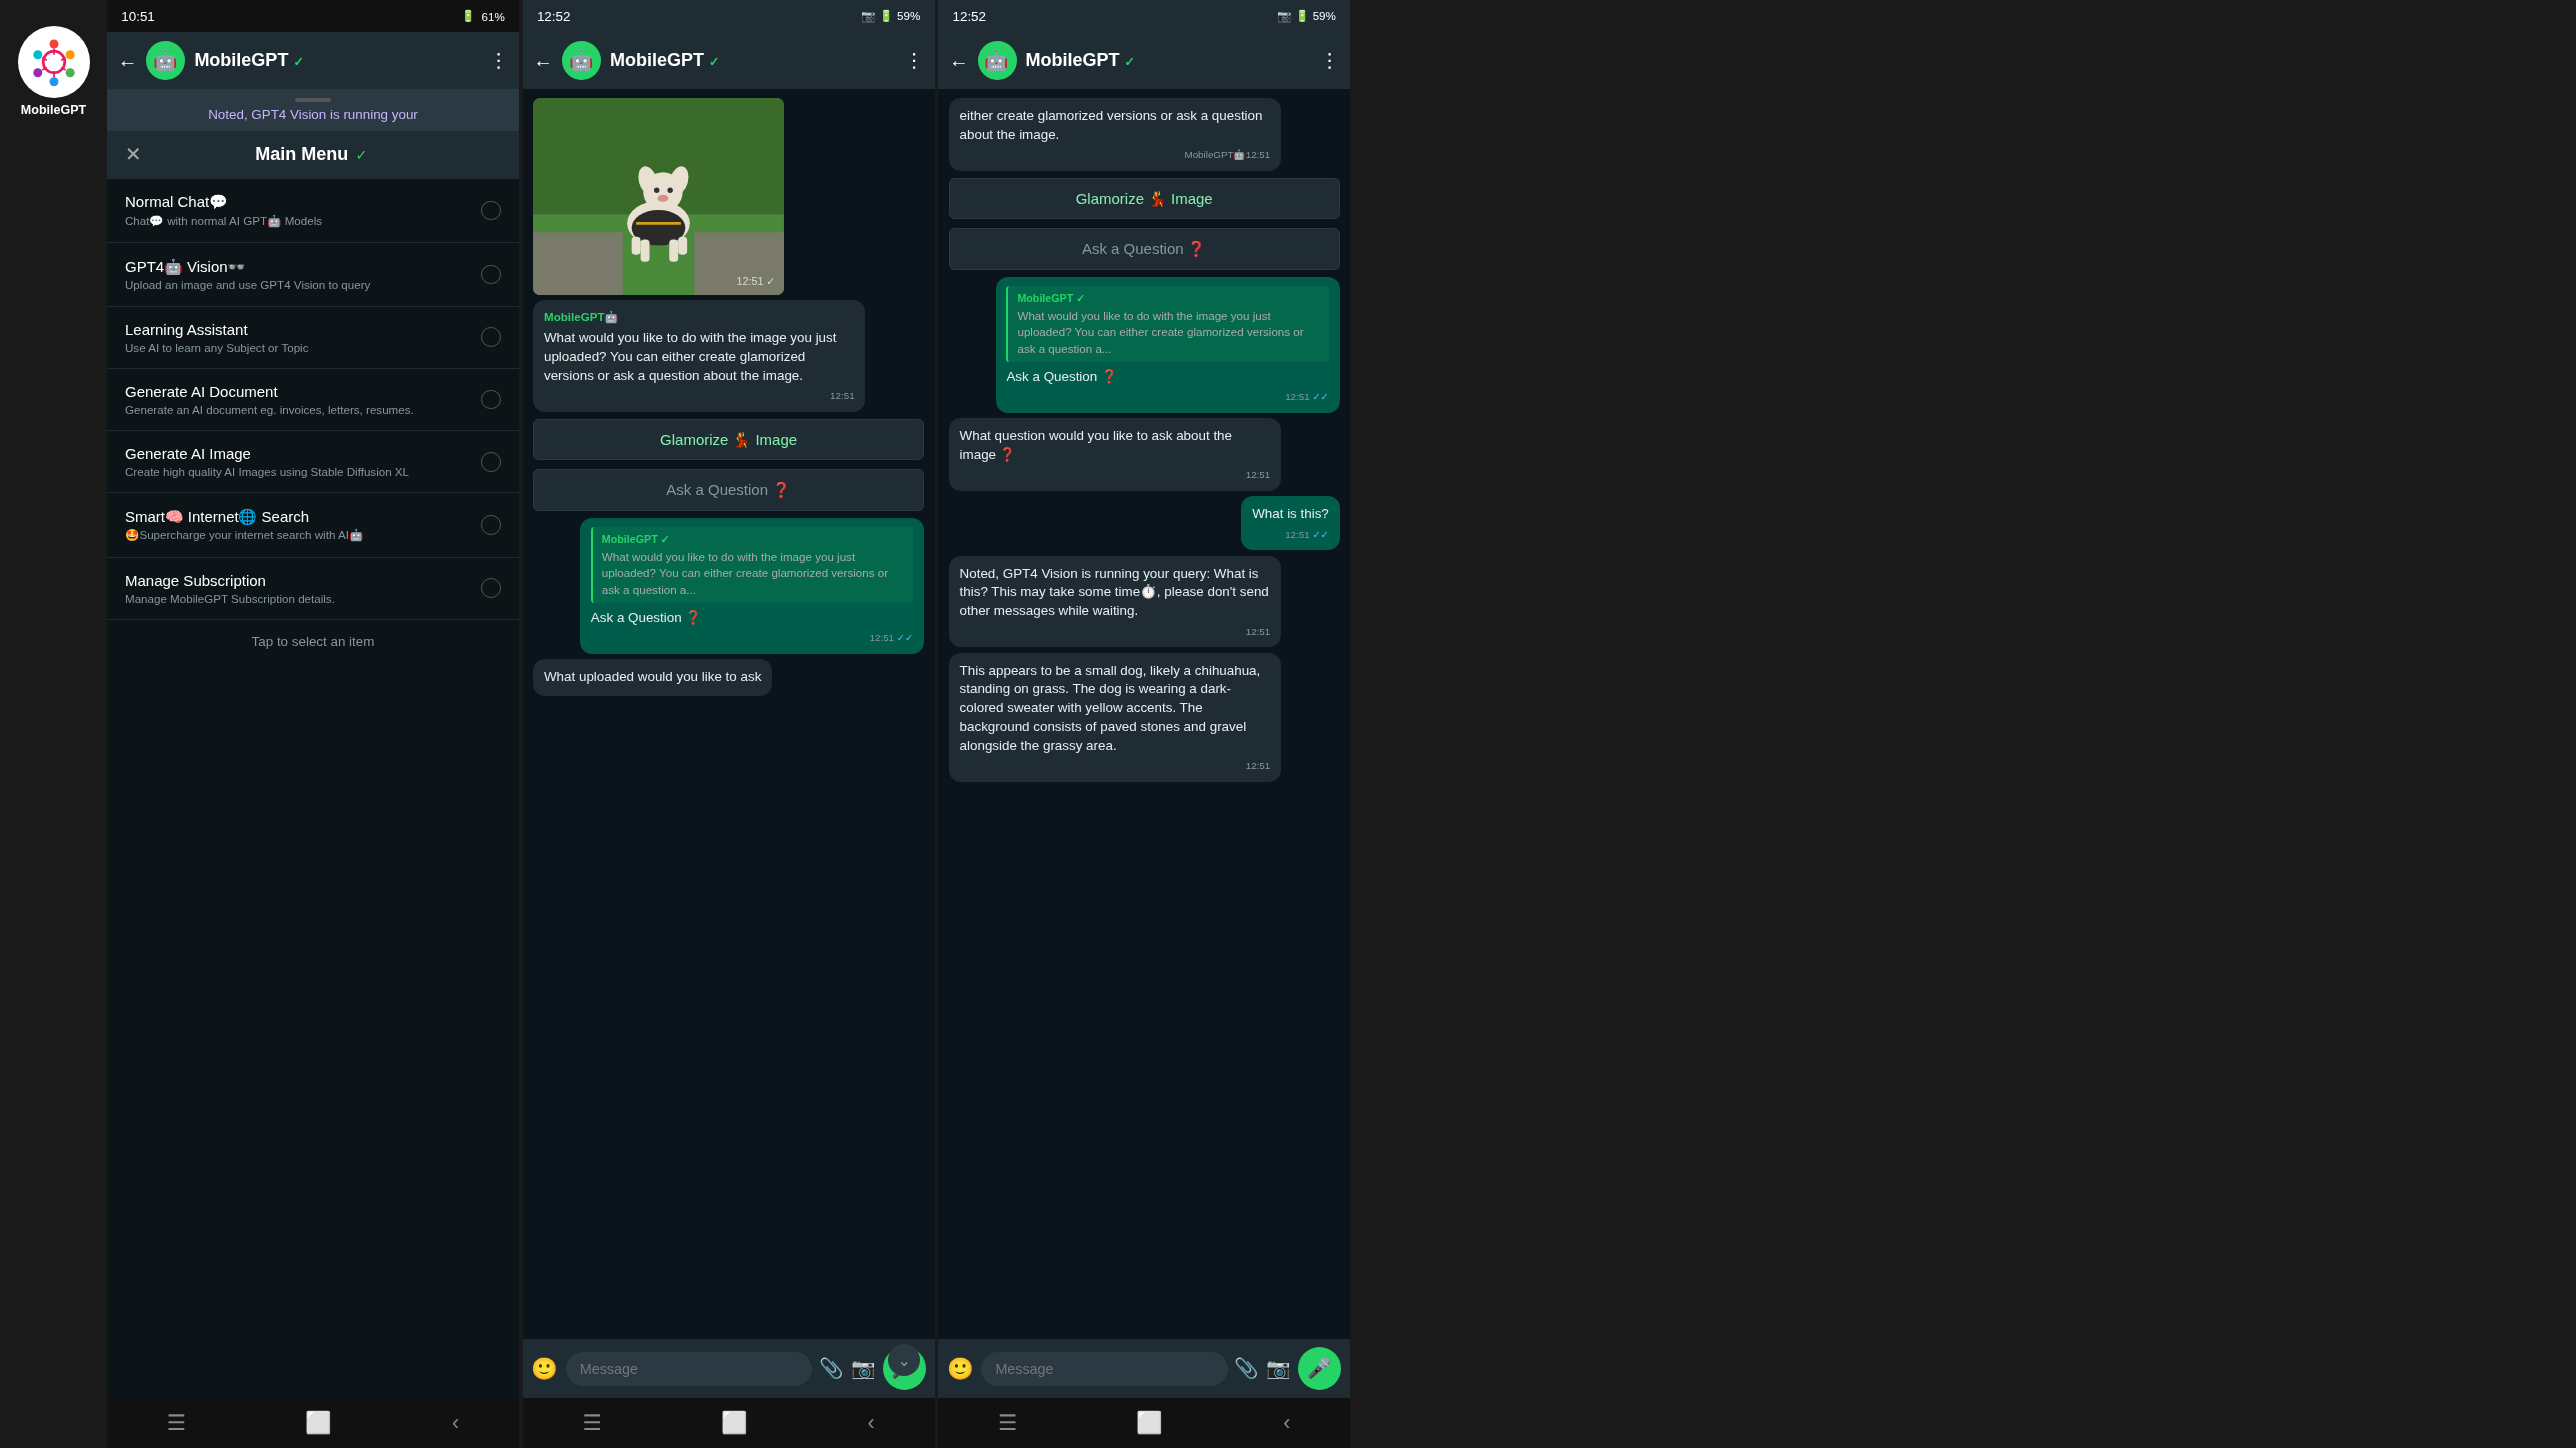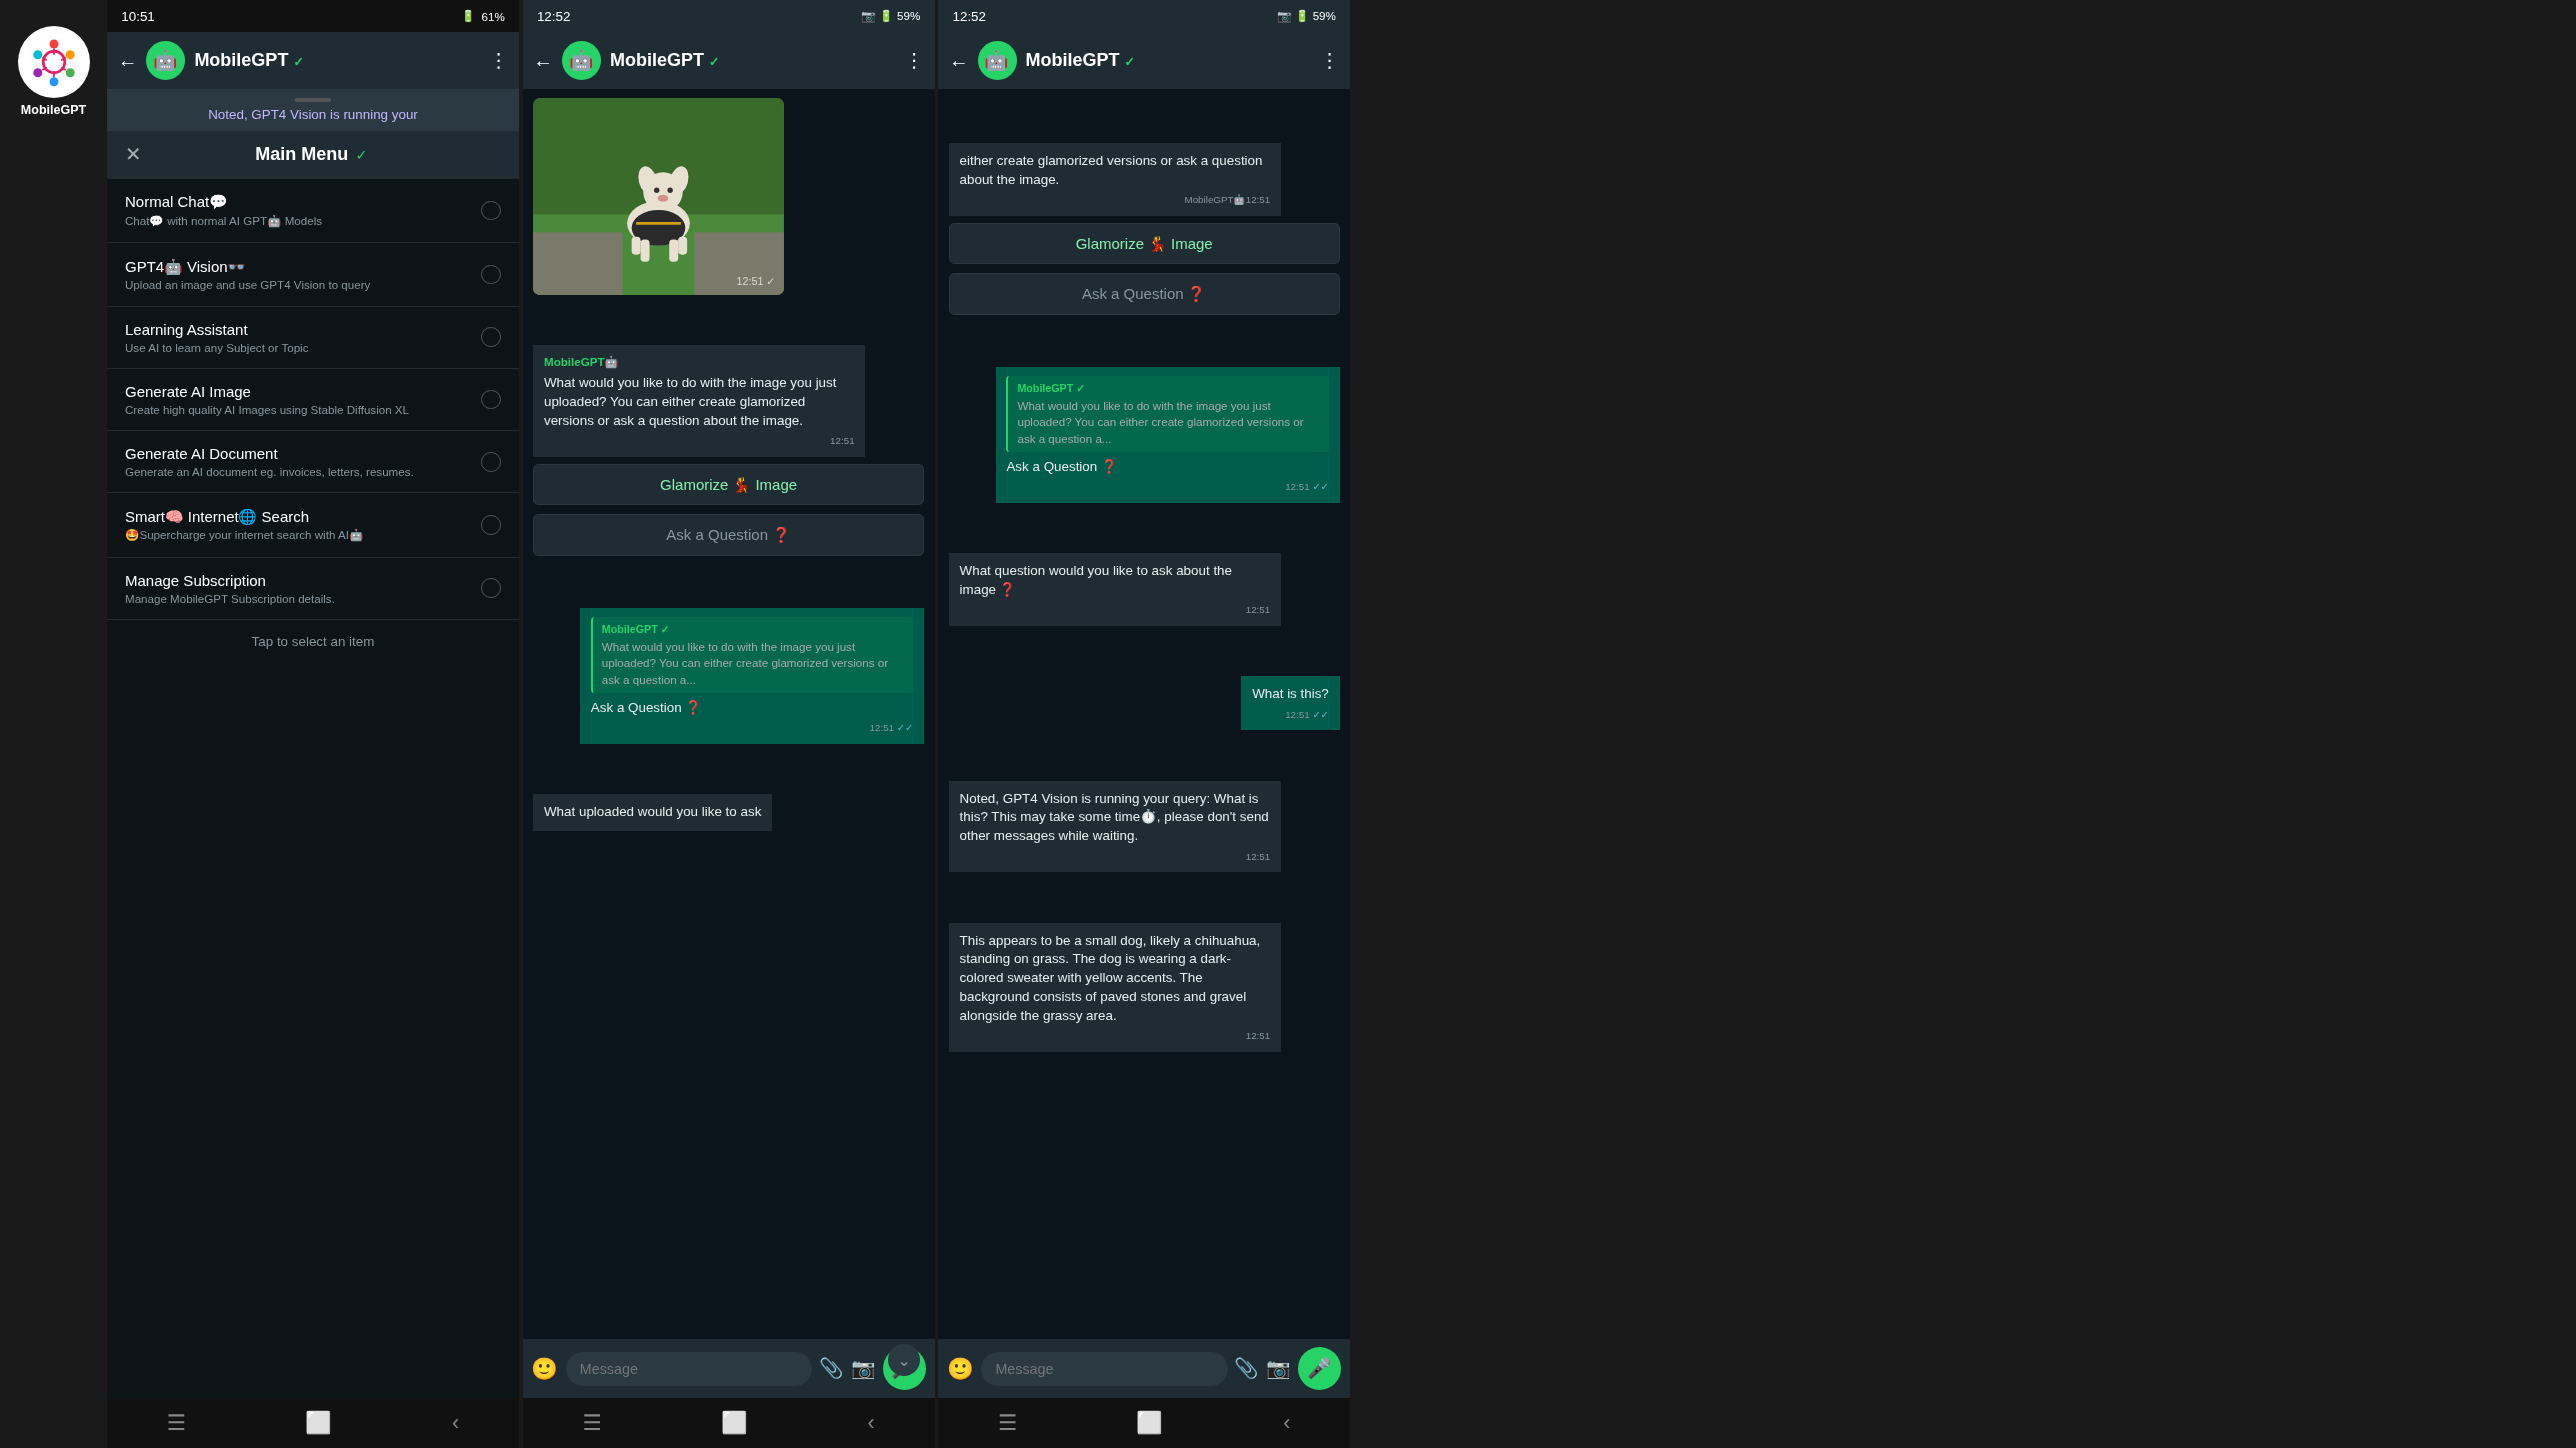--- a/index.html
+++ b/index.html
@@ -223,26 +223,25 @@
       padding: 9px 10.7px;
       display: flex;
       flex-direction: column;
       gap: 5.4px;
       position: relative;
       z-index: 1;
     }
 
     .msg-bubble {
       max-width: 85%;
-      border-radius: 0;
+      border-radius: 12px;
       padding: 9px 10.7px;
       position: relative;
       font-size: 13.4px;
       line-height: 1.4;
-      margin-top: 45px;
     }
     .msg-received {
       background: #1f2c34;
       color: #e9edef;
       align-self: flex-start;
     }
     .msg-sent {
       background: #005c4b;
       color: #e9edef;
       align-self: flex-end;
@@ -464,29 +463,29 @@
     </div>
     <div class="menu-item">
       <div class="menu-item-text">
         <div class="menu-item-title">Learning Assistant</div>
         <div class="menu-item-subtitle">Use AI to learn any Subject or Topic</div>
       </div>
       <div class="menu-radio"></div>
     </div>
     <div class="menu-item">
       <div class="menu-item-text">
+        <div class="menu-item-title">Generate AI Document</div>
+        <div class="menu-item-subtitle">Generate an AI document eg. invoices, letters, resumes.</div>
+      </div>
+      <div class="menu-radio"></div>
+    </div>
+    <div class="menu-item">
+      <div class="menu-item-text">
         <div class="menu-item-title">Generate AI Image</div>
         <div class="menu-item-subtitle">Create high quality AI Images using Stable Diffusion XL</div>
-      </div>
-      <div class="menu-radio"></div>
-    </div>
-    <div class="menu-item">
-      <div class="menu-item-text">
-        <div class="menu-item-title">Generate AI Document</div>
-        <div class="menu-item-subtitle">Generate an AI document eg. invoices, letters, resumes.</div>
       </div>
       <div class="menu-radio"></div>
     </div>
     <div class="menu-item">
       <div class="menu-item-text">
         <div class="menu-item-title">Smart🧠 Internet🌐 Search</div>
         <div class="menu-item-subtitle">🤩Supercharge your internet search with AI🤖</div>
       </div>
       <div class="menu-radio"></div>
     </div>

